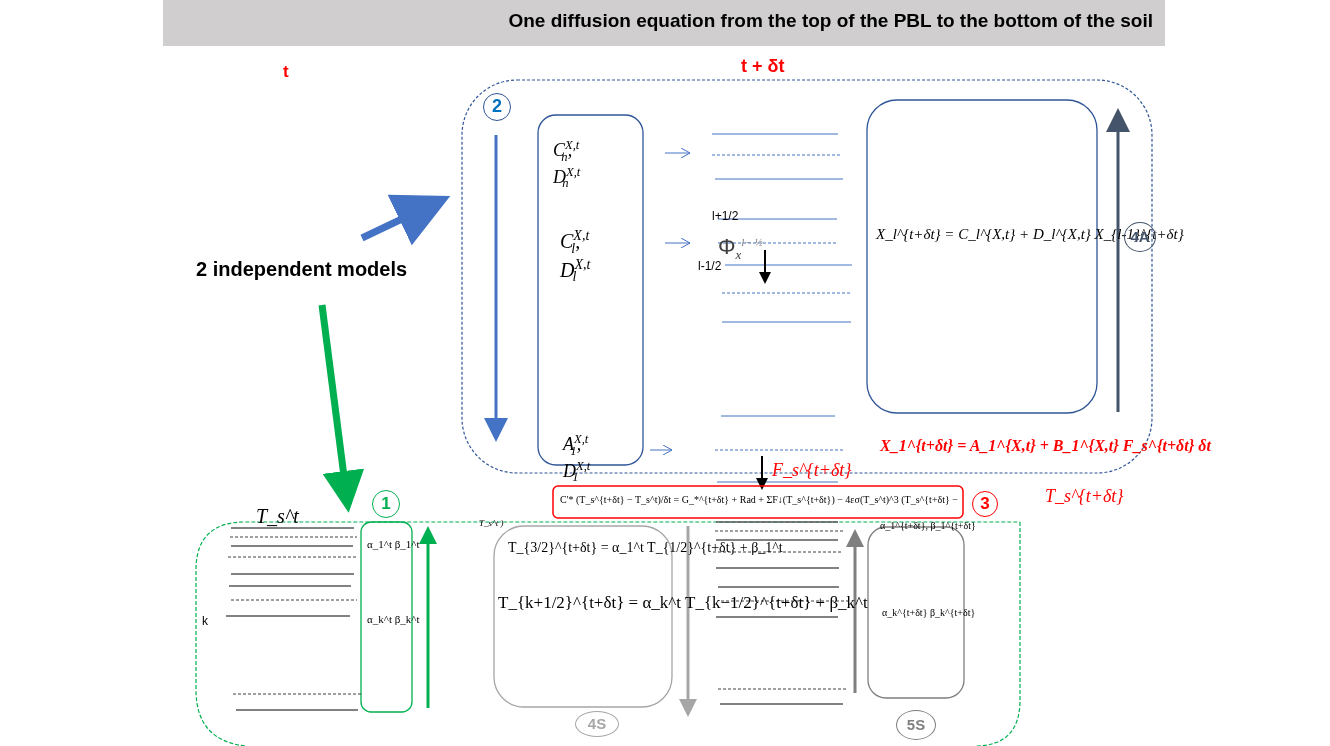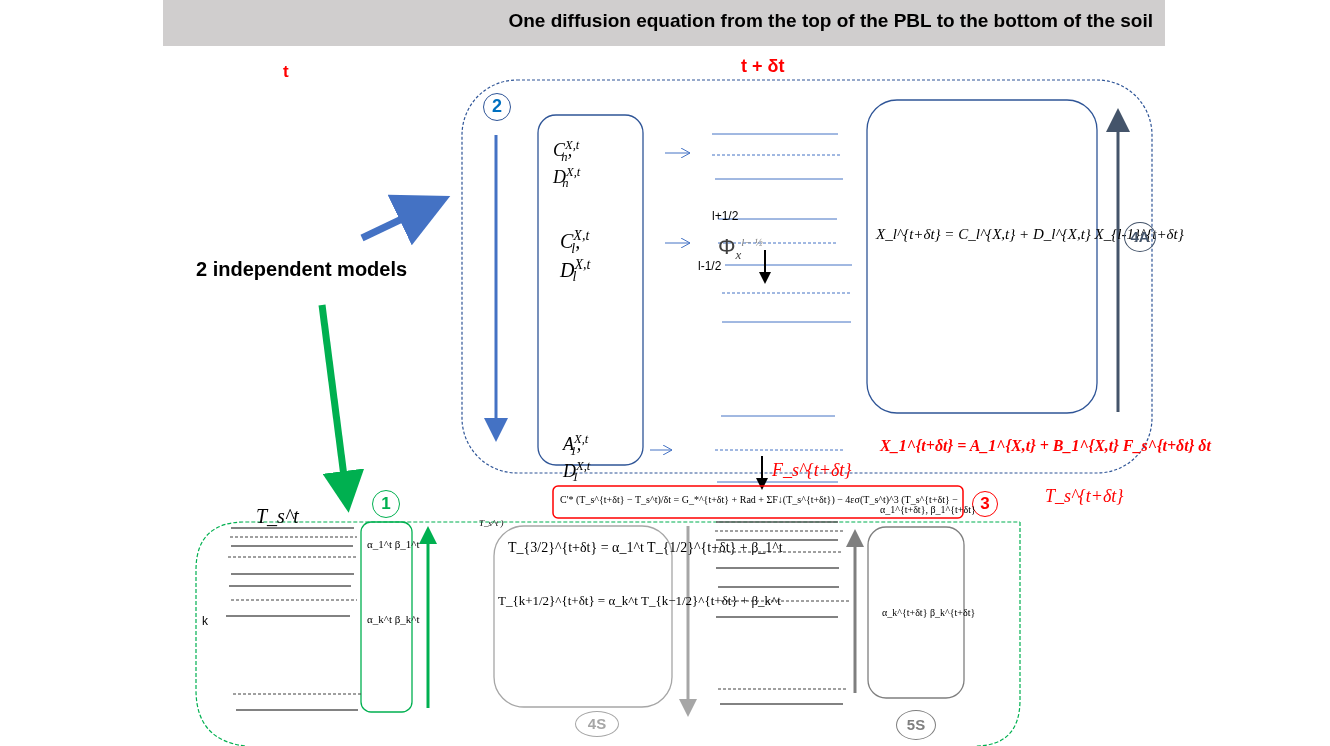--- a/index.html
+++ b/index.html
@@ -150,17 +150,17 @@
 <div class="abs circle" style="left:972px;top:491px;width:26px;height:26px;border:1.5px solid #ff0000;color:#ff0000;font-size:17px;line-height:23px;">3</div>
 <div class="abs math red" style="left:1045px;top:486px;font-size:18px;white-space:nowrap;">T_s^{t+δt}</div>
 <div class="abs math" style="left:256px;top:505px;font-size:20px;">T_s^t</div>
 <div class="abs math" style="left:479px;top:518px;font-size:9px;">T_s^t )</div>
 
 <div class="abs circle" style="left:372px;top:490px;width:28px;height:28px;border:1.5px solid #00b050;color:#00b050;font-size:17px;line-height:25px;">1</div>
 <div class="abs mathr" style="left:367px;top:538px;font-size:11px;">α_1^t β_1^t</div>
 <div class="abs mathr" style="left:367px;top:613px;font-size:11px;">α_k^t β_k^t</div>
 <div class="abs" style="left:202px;top:614px;font-size:12px;">k</div>
 <div class="abs mathr" style="left:508px;top:540px;font-size:14px;white-space:nowrap;">T_{3/2}^{t+δt} = α_1^t T_{1/2}^{t+δt} + β_1^t</div>
-<div class="abs mathr" style="left:498px;top:593px;font-size:13px;white-space:nowrap;">T_{k+1/2}^{t+δt} = α_k^t T_{k−1/2}^{t+δt} + β_k^t</div>
+<div class="abs mathr" style="left:498px;top:593px;font-size:17px;white-space:nowrap;">T_{k+1/2}^{t+δt} = α_k^t T_{k−1/2}^{t+δt} + β_k^t</div>
 <div class="abs circle" style="left:575px;top:711px;width:44px;height:26px;border:1.5px solid #a6a6a6;color:#a6a6a6;font-size:15px;line-height:23px;border-radius:50%;">4S</div>
-<div class="abs mathr" style="left:880px;top:504px;font-size:10px;white-space:nowrap;">α_1^{t+δt}, β_1^{t+δt}</div>
+<div class="abs mathr" style="left:880px;top:520px;font-size:10px;white-space:nowrap;">α_1^{t+δt}, β_1^{t+δt}</div>
 <div class="abs mathr" style="left:882px;top:607px;font-size:10px;white-space:nowrap;text-align:center;">α_k^{t+δt} β_k^{t+δt}</div>
 <div class="abs circle" style="left:896px;top:710px;width:40px;height:30px;border:1.5px solid #7f7f7f;color:#7f7f7f;font-size:15px;line-height:27px;">5S</div>
 
 </body></html>

